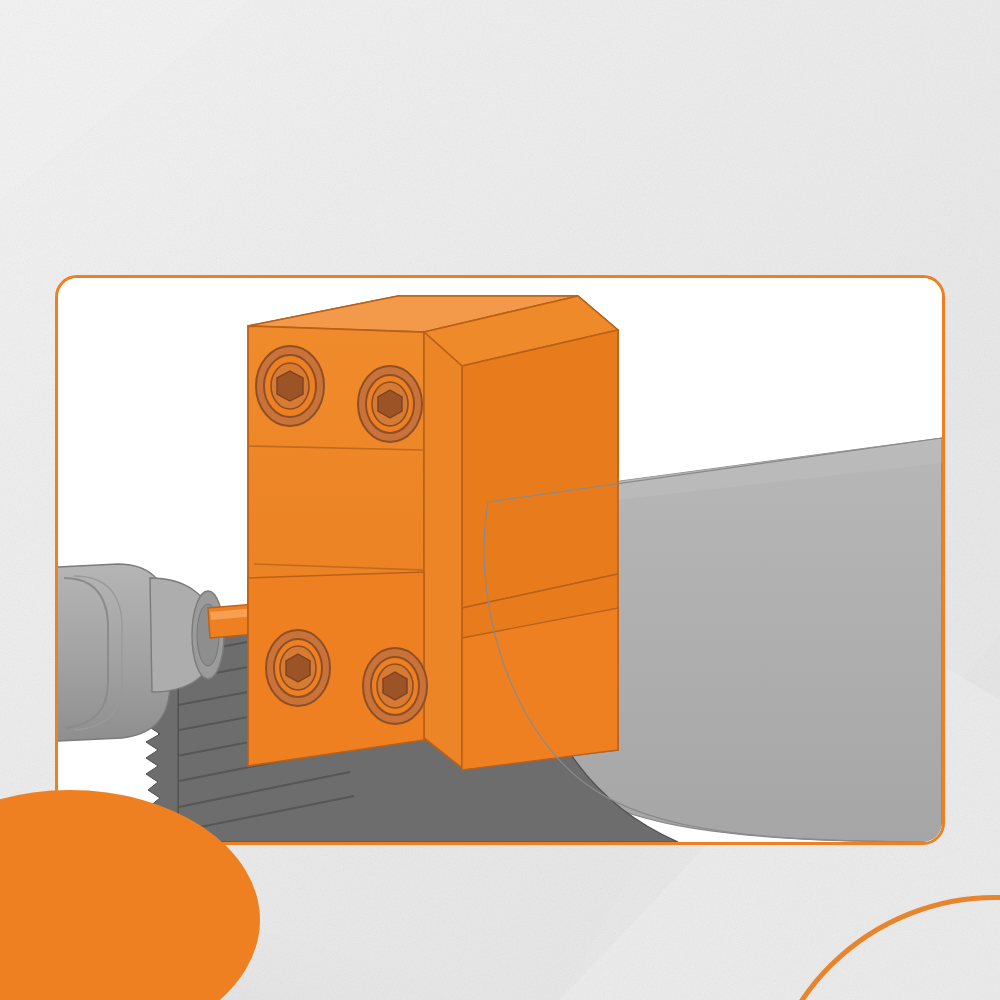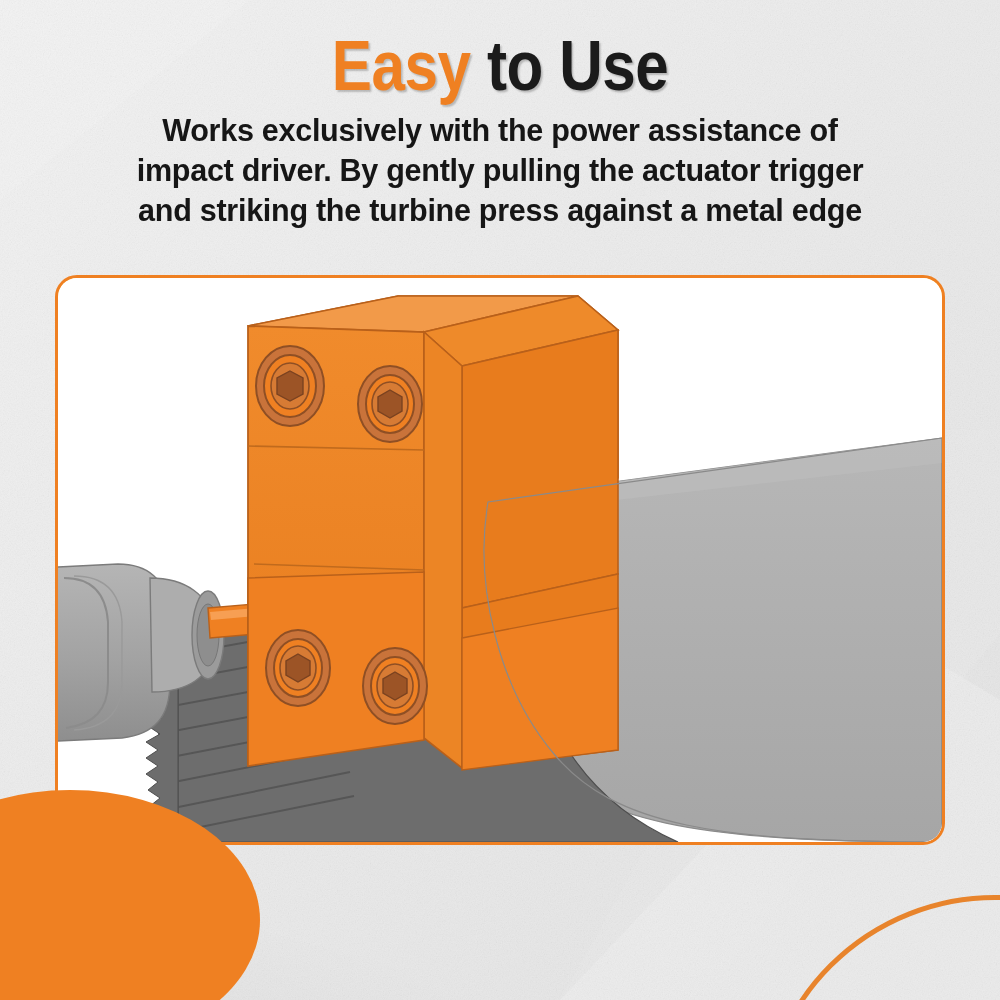--- a/index.html
+++ b/index.html
@@ -127,28 +127,20 @@
     <polygon points="0,860 520,1000 0,1000" fill="url(#diagGrad2)"></polygon>
     <polygon points="1000,430 1000,1000 560,1000 880,430" fill="#e9e9e9" opacity=".55"></polygon>
     <polygon points="700,1000 1060,560 1060,1000" fill="#e5e5e5" opacity=".6"></polygon>
     <polygon points="560,1000 900,640 1000,700 1000,1000" fill="#efefef" opacity=".6"></polygon>
     <polygon points="0,200 0,0 250,0" fill="#f3f3f3" opacity=".6"></polygon>
   </svg>
   <svg class="grain" viewBox="0 0 1000 1000" preserveAspectRatio="none">
     <rect x="0" y="0" width="1000" height="1000" filter="url(#noiseF)" fill="#ffffff"></rect>
   </svg>
 
-  <div class="header">
-    <div class="title"><span class="accent">Easy</span><span class="dark"> to Use</span></div>
-    <div class="subtitle">
-      <div>Works exclusively with the power assistance of</div>
-      <div>impact driver. By gently pulling the actuator trigger</div>
-      <div>and striking the turbine press against a metal edge</div>
-    </div>
-  </div>
 
   <div class="card">
     <svg class="card-svg" viewBox="0 0 884 564" preserveAspectRatio="none">
       <defs>
         <linearGradient id="gMetalLight" x1="0" y1="0" x2="0" y2="1">
           <stop offset="0%" stop-color="#b7b7b7"></stop>
           <stop offset="100%" stop-color="#a6a6a6"></stop>
         </linearGradient>
         <linearGradient id="gDrv" x1="0" y1="0" x2="0" y2="1">
           <stop offset="0%" stop-color="#b5b5b5"></stop>

